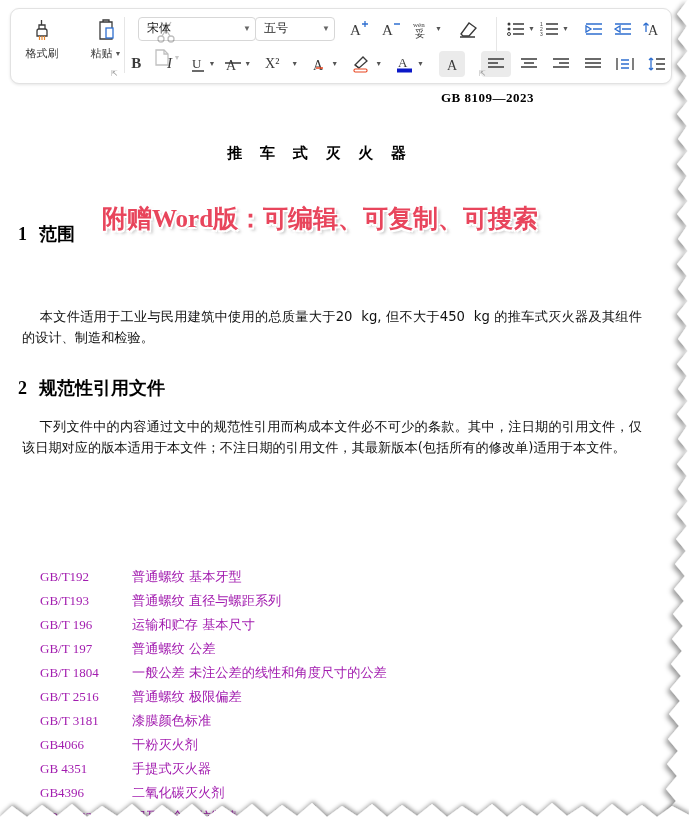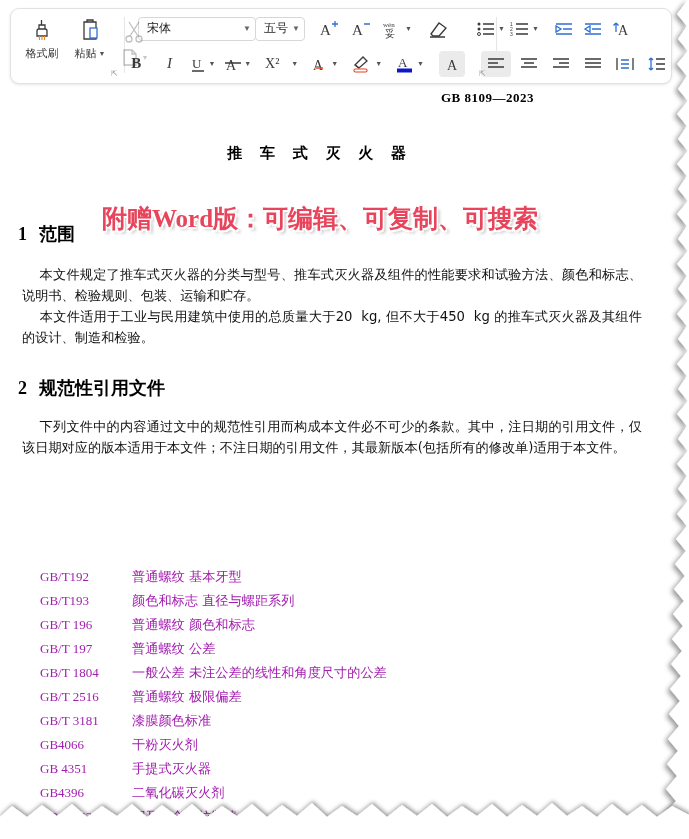--- a/index.html
+++ b/index.html
@@ -68,21 +68,21 @@
     font-size:11px;color:#333;margin-top:3px;white-space:nowrap;
     display:flex;align-items:center;
   }
 
   .fontbox{
     height:24px;border:1px solid #d7d7d7;border-radius:4px;background:#fff;
     display:flex;align-items:center;box-sizing:border-box;
     font-size:12px;color:#222;
   }
   #fontname{width:118px;}
-  #fontsize{width:50px;margin-left:-1px;}
+  #fontsize{width:80px;margin-left:-1px;}
   .fontbox .v{flex:1;padding-left:8px;overflow:hidden;white-space:nowrap;}
   .fontbox .dd{width:16px;text-align:center;font-size:8px;color:#666;}
 
   .dialog-launcher{
     position:absolute;font-size:8px;color:#9a9a9a;
   }
 
   svg{display:block;}
   .sg{stroke:#3a3a3a;fill:none;stroke-width:1.3;}
   .sgb{stroke:#2f6fd0;fill:none;stroke-width:1.3;}
@@ -318,21 +318,21 @@
         </div>
         <div class="btn" style="width:28px;">
           <svg width="20" height="16" viewBox="0 0 20 16">
             <path class="sgb" d="M4 2v12 M4 2 l-2 2 M4 2 l2 2 M4 14 l-2 -2 M4 14 l2 -2"></path>
             <path class="sg" d="M9 3h9M9 8h9M9 13h9"></path>
           </svg>
         </div>
       </div>
     </div>
 
-    <div style="position:absolute;left:8px;top:6px;display:flex;gap:2px;">
+    <div style="position:absolute;left:8px;top:6px;display:flex;gap:18px;">
       <div class="bigbtn">
         <span class="ic">
           <svg width="26" height="27" viewBox="0 0 26 27">
             <path class="sg" d="M8 20 h10 v-5 a2 2 0 0 0 -2 -2 h-6 a2 2 0 0 0 -2 2 z"></path>
             <path class="sg" d="M10 13 v-4 h6 v4"></path>
             <path class="sg" d="M12.5 9 v-5"></path>
             <path d="M10.5 20 v4 M13 20 v4 M15.5 20 v4" stroke="#e8882f" stroke-width="1.2" fill="none"></path>
           </svg>
         </span>
         <span class="lb">格式刷</span>
@@ -379,41 +379,40 @@
     <div class="hdr-code">GB  8109—2023</div>
 
     <div class="doc-title">推 车 式 灭 火 器</div>
 
     <div class="watermark">附赠Word版：可编辑、可复制、可搜索</div>
 
     <div class="sec-h" style="top:140px;">
       <span class="num">1</span><span>范围</span>
     </div>
 
-    <div class="para" style="top:182px;">    本文件规定了推车式灭火器的分类与型号、推车式灭火器及组件的性能要求和试验方法、颜色和标志、说明书、检验规则、包装、运输和贮存。</div>
     <div class="para" style="top:224px;">    本文件适用于工业与民用建筑中使用的总质量大于20  kg, 但不大于450  kg 的推车式灭火器及其组件的设计、制造和检验。</div>
 
     <div class="sec-h" style="top:294px;">
       <span class="num">2</span><span>规范性引用文件</span>
     </div>
 
     <div class="para" style="top:334px;">    下列文件中的内容通过文中的规范性引用而构成本文件必不可少的条款。其中，注日期的引用文件，仅该日期对应的版本适用于本文件；不注日期的引用文件，其最新版本(包括所有的修改单)适用于本文件。</div>
 
     <div class="reflist" id="reflist">
         <div class="refrow">
           <span class="code">GB/T192</span>
           <span class="ttl">普通螺纹   基本牙型</span>
         </div>
         <div class="refrow">
           <span class="code">GB/T193</span>
-          <span class="ttl">颜色和标志   直径与螺距系列</span>
+          <span class="ttl">普通螺纹   直径与螺距系列</span>
         </div>
         <div class="refrow">
           <span class="code">GB/T  196</span>
-          <span class="ttl">普通螺纹   颜色和标志</span>
+          <span class="ttl">运输和贮存   基本尺寸</span>
         </div>
         <div class="refrow">
           <span class="code">GB/T  197</span>
           <span class="ttl">普通螺纹   公差</span>
         </div>
         <div class="refrow">
           <span class="code">GB/T  1804</span>
           <span class="ttl">一般公差   未注公差的线性和角度尺寸的公差</span>
         </div>
         <div class="refrow">

